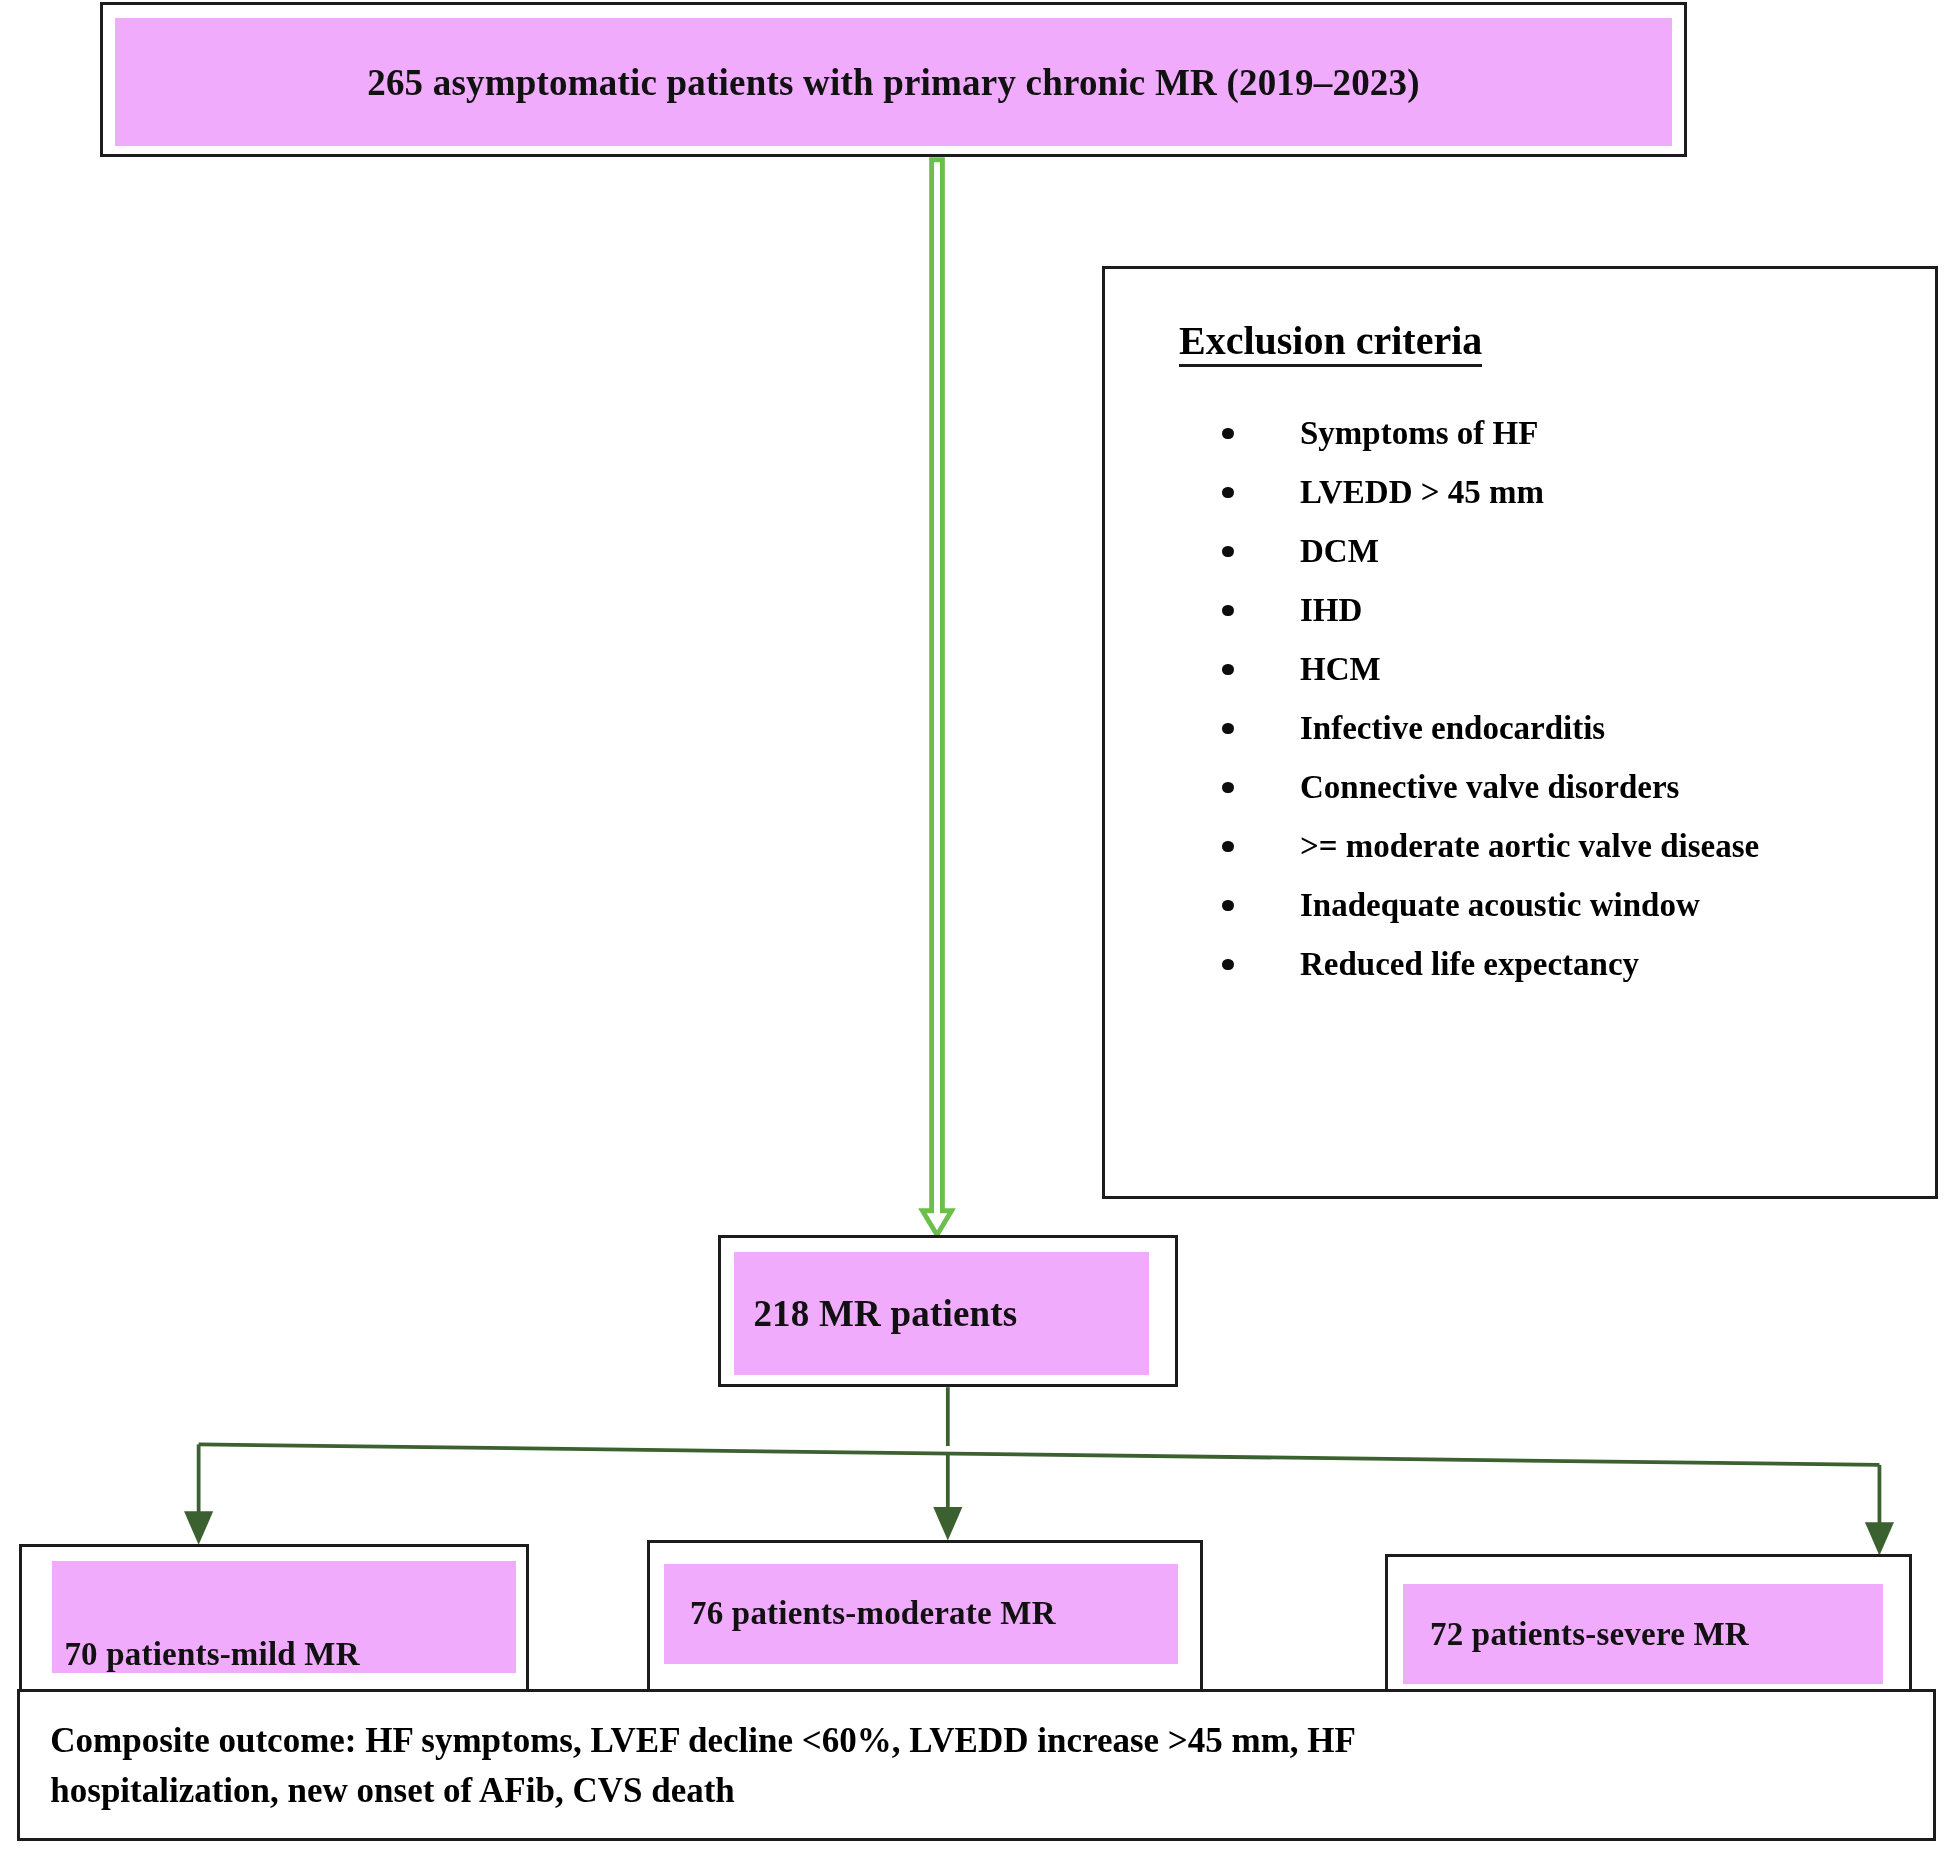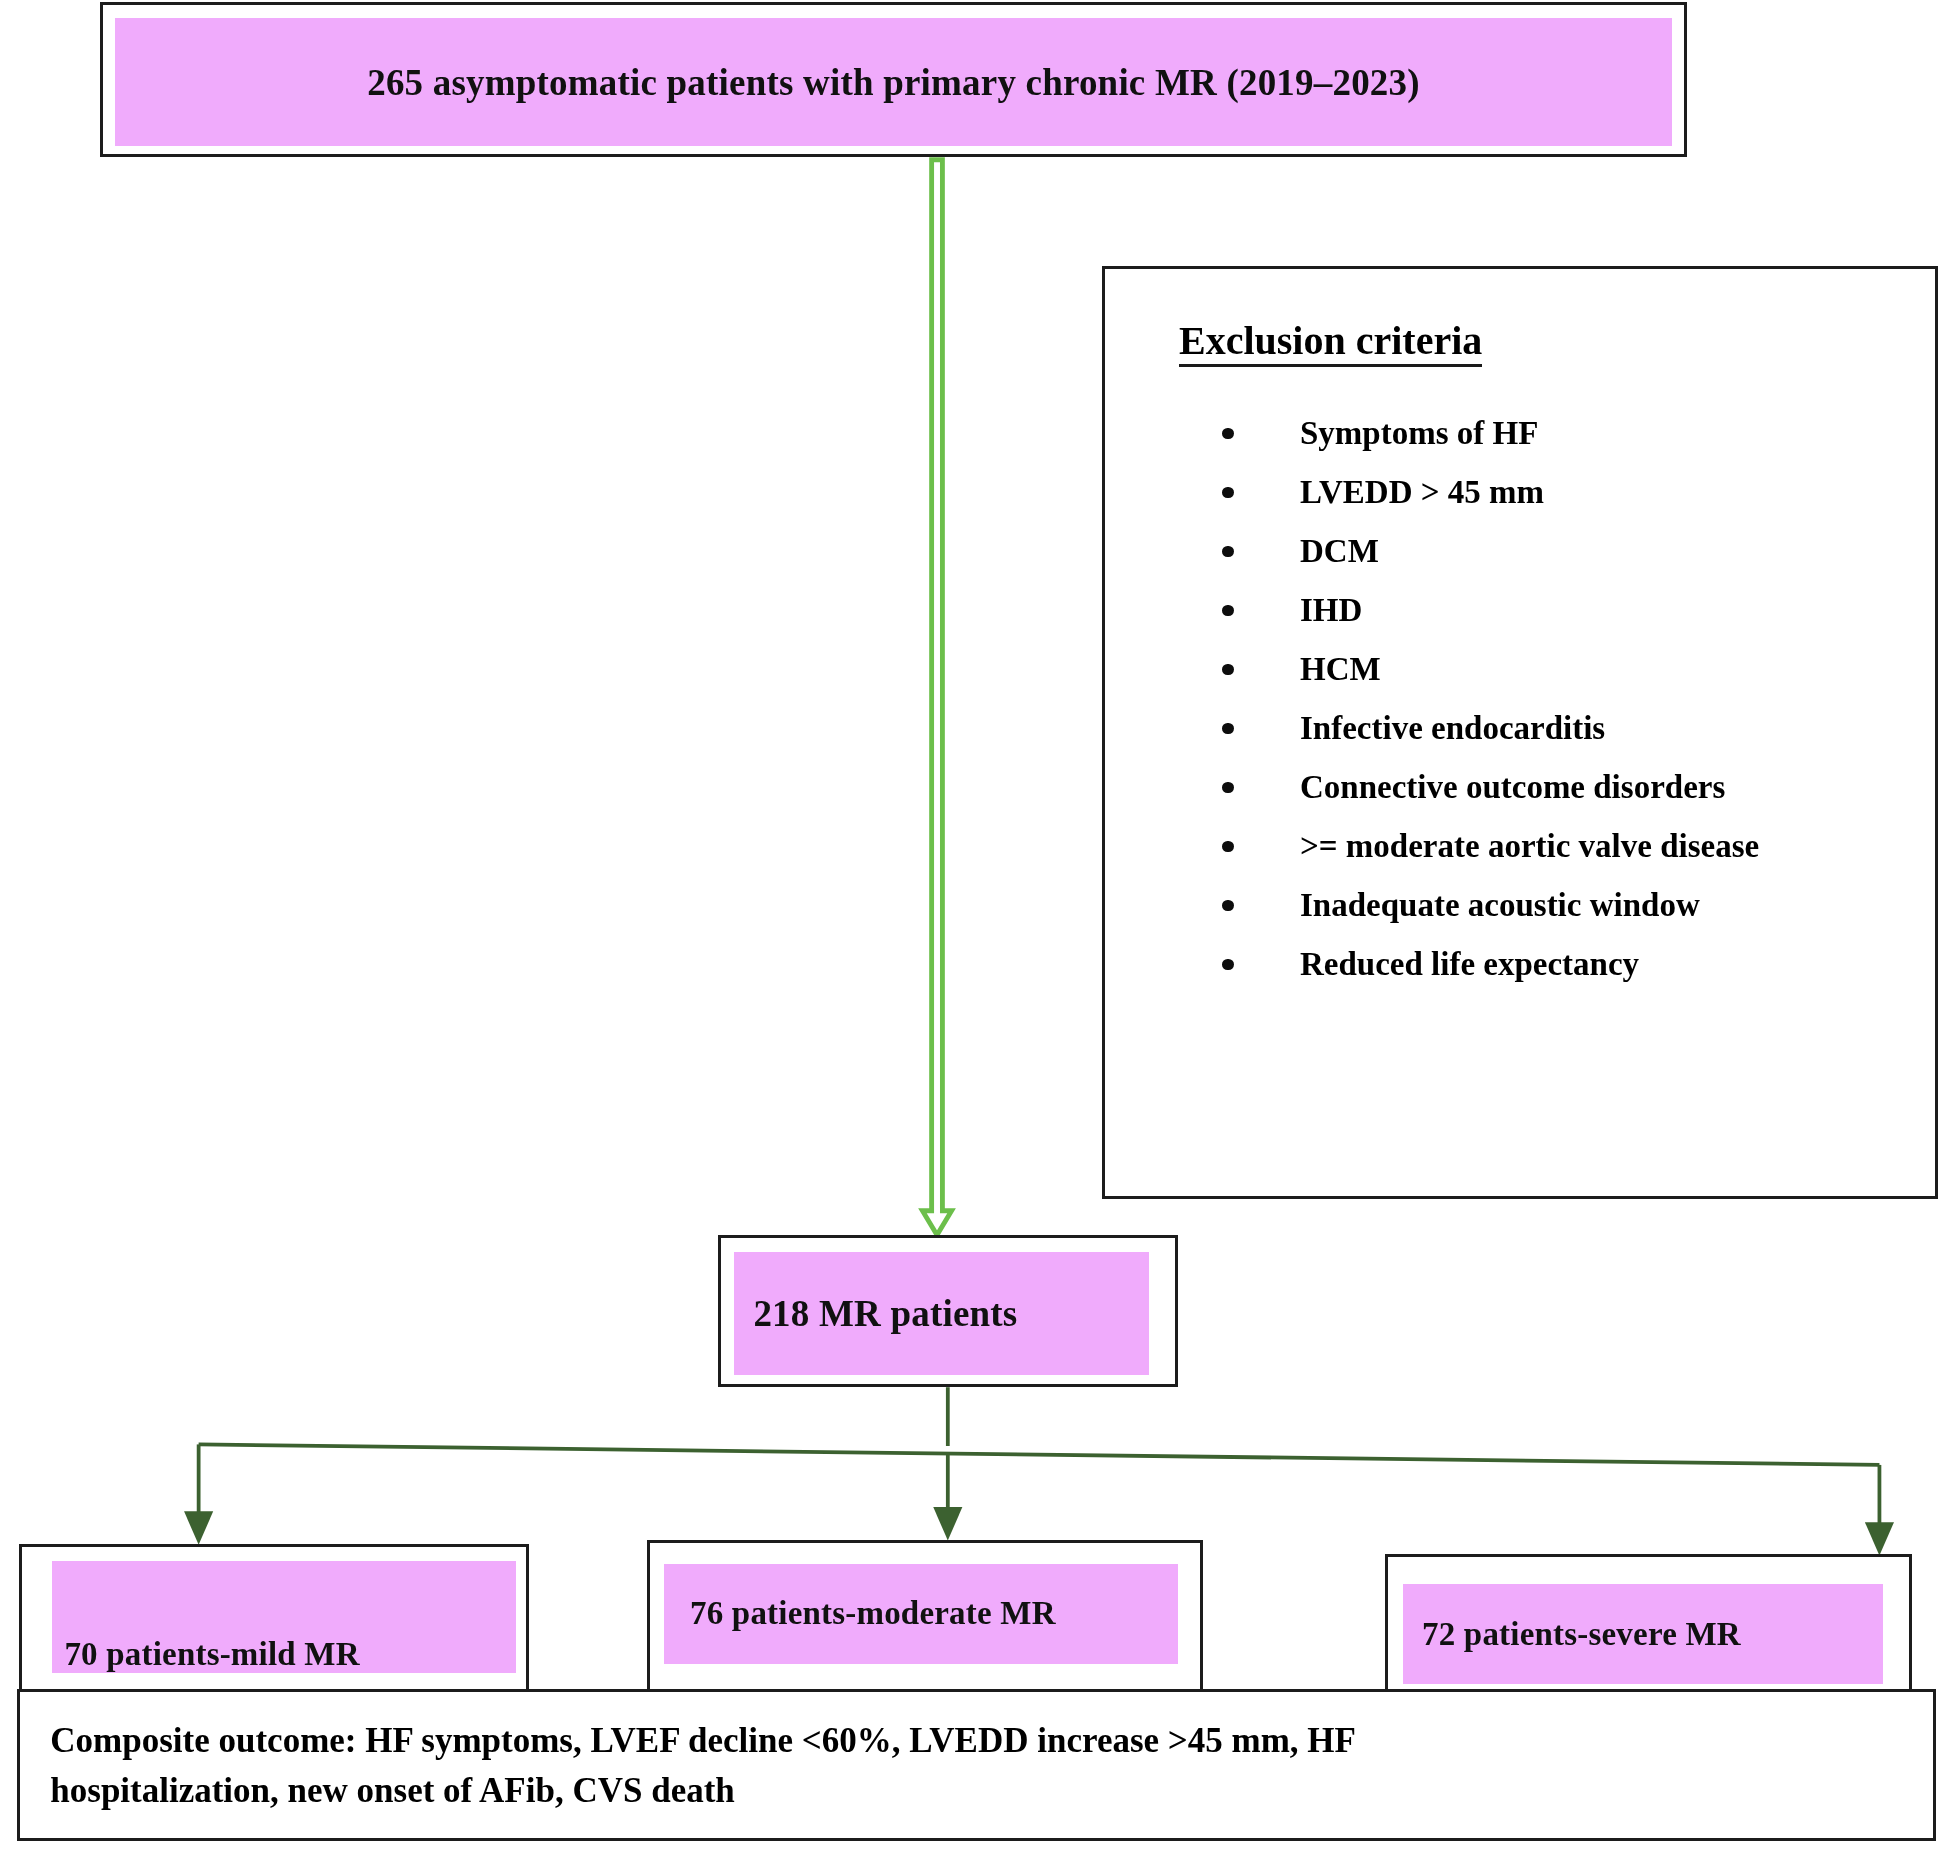--- a/index.html
+++ b/index.html
@@ -99,21 +99,21 @@
   #mild-box { left: 19.4px;   top: 1544px; width: 510px;  height: 157px; }
   #mild-hl  { left: 30px; top: 14px; width: 464px; height: 112px; align-items: flex-end; }
   #mild-hl .boxtext { font-size: 33px; padding-left: 12px; }
 
   #mod-box  { left: 647px; top: 1540px; width: 556px; height: 162px; }
   #mod-hl   { left: 14px; top: 20.5px; width: 514px; height: 100px; }
   #mod-hl .boxtext { font-size: 33px; padding-left: 26px; }
 
   #sev-box  { left: 1385px; top: 1554px; width: 527px;  height: 162px; }
   #sev-hl   { left: 15px; top: 27px; width: 480px; height: 100px; }
-  #sev-hl .boxtext { font-size: 33px; padding-left: 19px; text-align: center; }
+  #sev-hl .boxtext { font-size: 33px; padding-left: 27px; text-align: center; }
 
   
   #comp-box { left: 17.3px; top: 1689px; width: 1919px; height: 152px; }
   #comp-text {
     position: absolute;
     left: 30px;
     right: 27px;
     top: 24px;
     font-size: 35px;
     font-weight: bold;
@@ -191,21 +191,21 @@
       <li>
         <span class="bullet"></span>
         <span>HCM</span>
       </li>
       <li>
         <span class="bullet"></span>
         <span>Infective endocarditis</span>
       </li>
       <li>
         <span class="bullet"></span>
-        <span>Connective outcome disorders</span>
+        <span>Connective valve disorders</span>
       </li>
       <li>
         <span class="bullet"></span>
         <span>&gt;= moderate aortic valve disease</span>
       </li>
       <li>
         <span class="bullet"></span>
         <span>Inadequate acoustic window</span>
       </li>
       <li>

